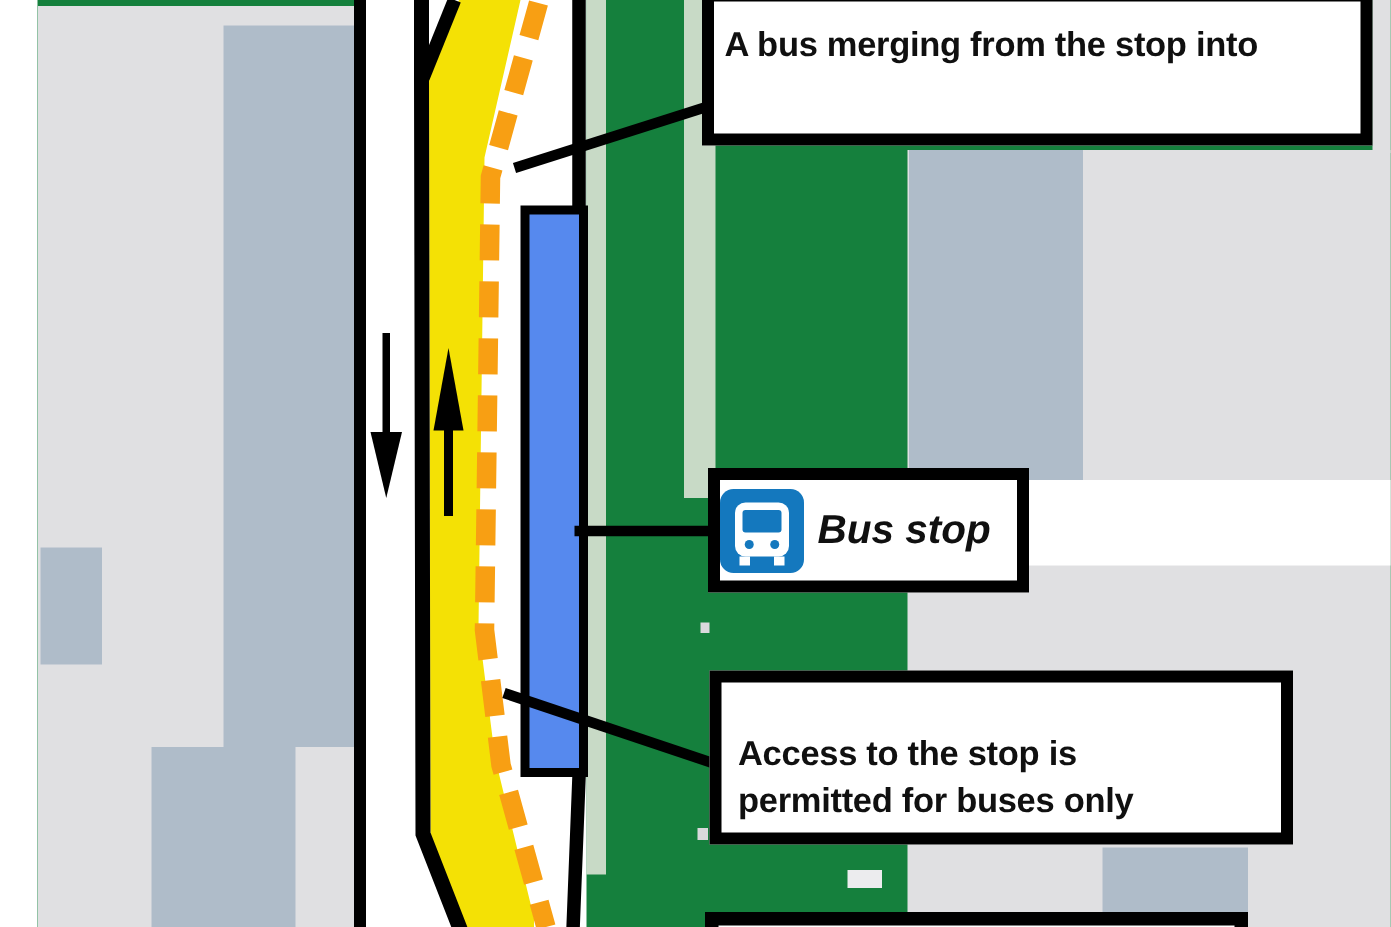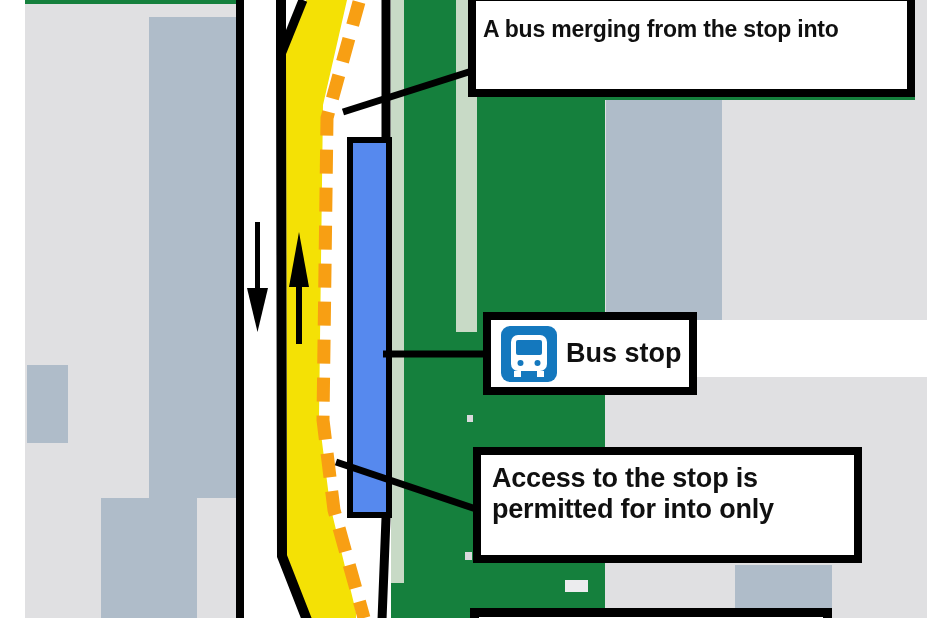--- a/index.html
+++ b/index.html
@@ -20,29 +20,29 @@
     color:#101010;
     font-weight:bold;
   }
   .callout .line{white-space:nowrap;}
   .co-merge{
     left:443px;top:-7px;width:447px;height:104px;
     padding:13px 2px 0 7px;
     font-size:23px;line-height:30px;letter-spacing:-0.2px;
   }
   .co-busstop{
-    left:458px;top:312px;width:214px;height:83px;
+    left:447px;top:312px;width:214px;height:83px;
     display:flex;align-items:center;gap:9px;
-    padding-left:10px;
     font-size:27px;
+    font-style:italic;
   }
   .co-access{
     left:448px;top:447px;width:389px;height:116px;
-    padding:8px 2px 0 11px;
-    font-size:27px;line-height:31px;letter-spacing:-0.2px;
+    padding:32px 2px 0 11px;
+    font-size:23px;line-height:31px;letter-spacing:-0.2px;
   }
   .co-partial{
     left:445px;top:608px;width:362px;height:46px;
     border-width:9px;
   }
 </style>
 </head>
 <body>
 
 <div class="stage">
@@ -108,18 +108,18 @@
       <circle cx="19.5" cy="37" r="3" fill="#1478BE"></circle>
       <circle cx="36.5" cy="37" r="3" fill="#1478BE"></circle>
       <rect x="13" y="45" width="7" height="6" fill="#ffffff"></rect>
       <rect x="36" y="45" width="7" height="6" fill="#ffffff"></rect>
     </svg>
     <span>Bus stop</span>
   </div>
 
   <div class="callout co-access">
     <div class="line">Access to the stop is</div>
-    <div class="line">permitted for into only</div>
+    <div class="line">permitted for buses only</div>
   </div>
 
   <div class="callout co-partial"></div>
 
 </div>
 
 </body></html>

